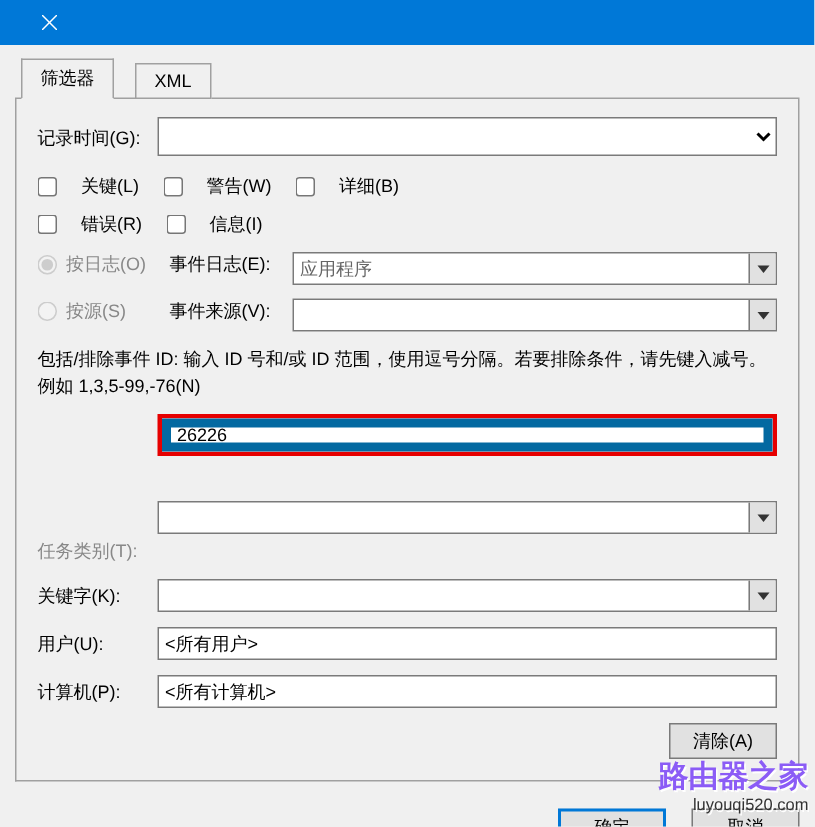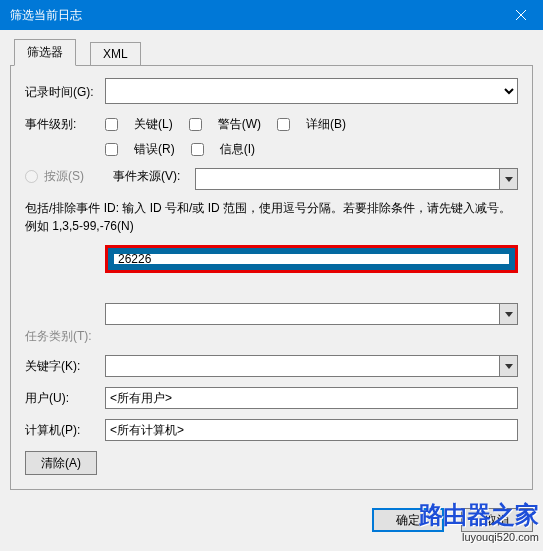--- a/index.html
+++ b/index.html
@@ -133,21 +133,21 @@
   width: 18px;
   background: #e1e1e1;
   border-left: 1px solid #7a7a7a;
   display: flex;
   align-items: center;
   justify-content: center;
   cursor: pointer;
 }
 .clear-row {
   display: flex;
-  justify-content: flex-start;
+  justify-content: flex-end;
   margin-top: 10px;
 }
 .dlg-button {
   min-width: 72px;
   height: 24px;
   border: 1px solid #7a7a7a;
   background: #e1e1e1;
   font-family: inherit;
   font-size: 12px;
   cursor: pointer;
@@ -163,42 +163,41 @@
   gap: 17px;
 }
 .watermark {
   position: absolute;
   right: 4px;
   bottom: 8px;
   text-align: right;
   pointer-events: none;
 }
 .watermark .wm1 {
-  font-size: 24px;
+  font-size: 20px;
   font-weight: bold;
-  color: #1d4ed8;
+  color: #8b5cf6;
   text-shadow: 1px 1px 0 #fff;
 }
 .watermark .wm2 {
   font-size: 11px;
   color: #333;
   text-shadow: 1px 1px 0 #fff;
 }
 .triangle-down {
   width: 0; height: 0;
   border-left: 4px solid transparent;
   border-right: 4px solid transparent;
   border-top: 5px solid #333;
 }
 </style>
 </head>
 <body>
 
 <div class="titlebar">
-  <span class="titlebar-text">筛选当前日志</span>
   <div class="title-close">
     <svg viewBox="0 0 10 10">
         <line x1="0" y1="0" x2="10" y2="10" stroke="white" stroke-width="1"></line>
         <line x1="10" y1="0" x2="0" y2="10" stroke="white" stroke-width="1"></line>
       </svg>
   </div>
 </div>
 
 <div class="body-area">
   <div class="tabs">
@@ -210,21 +209,20 @@
     <div class="row">
       <div class="label">记录时间(G):</div>
       <div class="input-col">
         <select>
           <option>任何时间</option>
         </select>
       </div>
     </div>
 
     <div class="row" style="align-items:flex-start;">
-      <div class="label">事件级别:</div>
       <div class="input-col">
         <div class="checkbox-row" style="margin-bottom:8px;">
           <label class="cb-item">
               <input type="checkbox" style="">
               <span>关键(L)</span>
             </label>
           <label class="cb-item">
               <input type="checkbox" style="">
               <span>警告(W)</span>
             </label>
@@ -239,20 +237,37 @@
               <span>错误(R)</span>
             </label>
           <label class="cb-item">
               <input type="checkbox" style="">
               <span>信息(I)</span>
             </label>
         </div>
       </div>
     </div>
 
+    <div style="display:flex; margin-top:10px;">
+      <div style="width:88px;">
+        <label class="radio-item disabled">
+          <input type="radio" checked="" disabled="" style="">
+          <span>按日志(O)</span>
+        </label>
+      </div>
+      <div class="label" style="width:82px;">事件日志(E):</div>
+      <div class="input-col">
+        <div class="dropdown-combo disabled-select">
+          <div class="combo-text">应用程序</div>
+          <div class="combo-btn">
+              <div class="triangle-down"></div>
+            </div>
+        </div>
+      </div>
+    </div>
 
     <div style="display:flex; margin-top:8px; margin-bottom:6px;">
       <div style="width:88px;">
         <label class="radio-item disabled">
           <input type="radio" disabled="" style="">
           <span>按源(S)</span>
         </label>
       </div>
       <div class="label" style="width:82px;">事件来源(V):</div>
       <div class="input-col">

